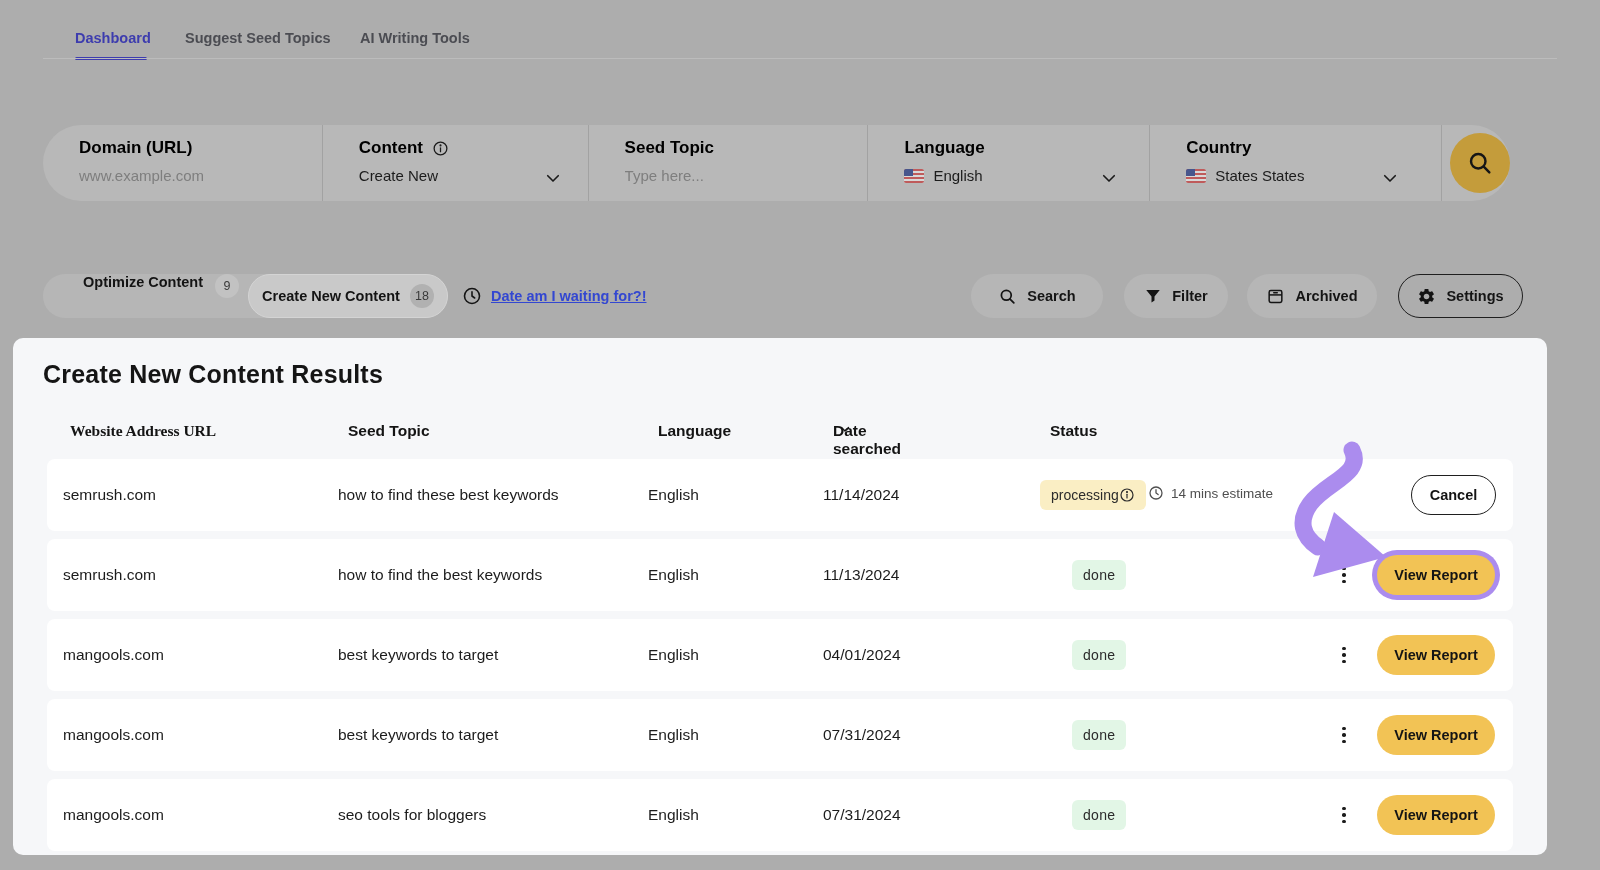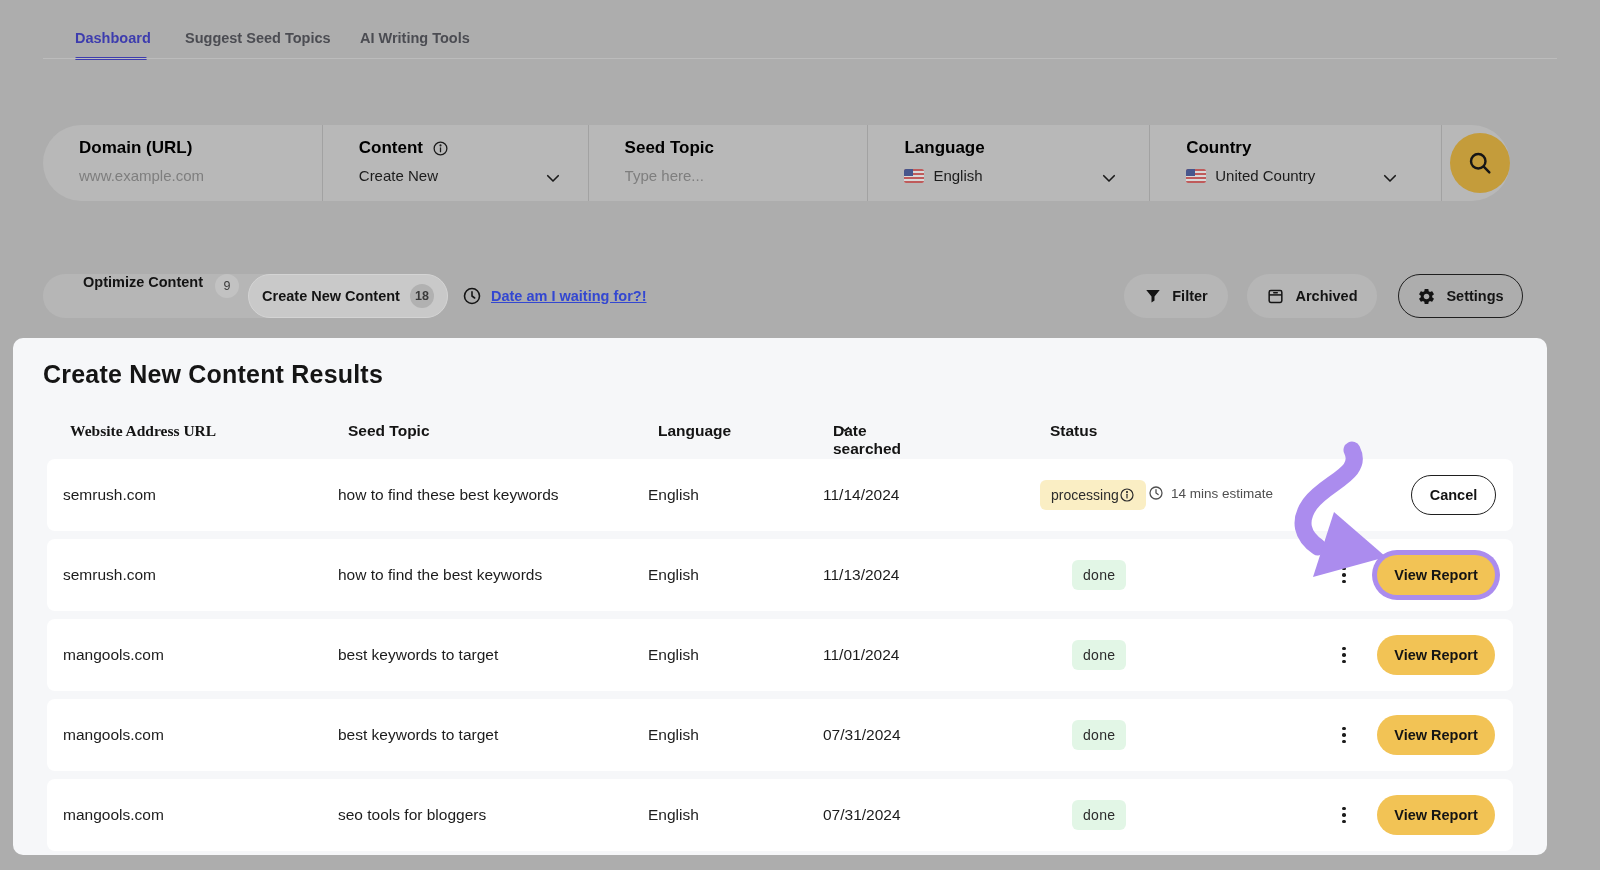--- a/index.html
+++ b/index.html
@@ -39,21 +39,21 @@
   .flag { width:20px; height:14px; border-radius:2px; overflow:hidden; flex:0 0 auto; }
   .info-badge { width:17px; height:17px; flex:0 0 auto; }
   .search-circle { width:60px; height:60px; border-radius:50%; background:#c49c3b; display:flex; align-items:center; justify-content:center; cursor:pointer; }
 
   
   .tabs-pill { position:absolute; left:43px; top:274px; width:405px; height:44px; background:#b6b6b6; border-radius:22px; }
   .tab-opt { position:absolute; left:0; top:0; height:44px; display:flex; align-items:flex-start; gap:12px; padding:0 18px 0 40px; font-size:14.5px; font-weight:700; color:#141414; cursor:pointer; }
   .tab-sel { position:absolute; left:205px; top:0; width:200px; height:44px; background:#c9c9c9; border:1px solid #d4d4d4; border-radius:22px; display:flex; align-items:center; justify-content:center; gap:10px; font-size:14.5px; font-weight:700; color:#141414; cursor:pointer; }
   .count-badge { min-width:24px; height:24px; border-radius:12px; display:flex; align-items:center; justify-content:center; font-size:12.5px; font-weight:400; color:#3a3a3a; padding:0 4px; }
   .count-badge.on-dark { background:#c2c2c2; }
-  .count-badge.on-light { background:#b1b1b1;font-weight:bold; }
+  .count-badge.on-light { background:#b1b1b1; }
   .waiting { position:absolute; left:462px; top:274px; height:44px; display:flex; align-items:center; gap:9px; }
   .waiting a { font-size:14.5px; font-weight:700; color:#3347d1; text-decoration:underline; cursor:pointer; }
   .toolbtn { position:absolute; top:274px; height:44px; border-radius:22px; background:#b6b6b6; display:flex; align-items:center; justify-content:center; gap:10px; font-size:14.5px; font-weight:700; color:#141414; cursor:pointer; }
   .toolbtn.b-search { left:971px; width:132px; }
   .toolbtn.b-filter { left:1124px; width:104px; }
   .toolbtn.b-archived { left:1247px; width:130px; }
   .toolbtn.b-settings { left:1398px; width:125px; background:transparent; border:1.5px solid #1f1f1f; }
 
   
   .panel { position:absolute; left:13px; top:338px; width:1534px; height:517px; background:#f6f7f9; border-radius:10px; }
@@ -156,21 +156,21 @@
               <rect width="20" height="14" fill="#d8d8d8"></rect>
               <g fill="#bf5b5b">
                 <rect y="0" width="20" height="2"></rect>
                 <rect y="4" width="20" height="2"></rect>
                 <rect y="8" width="20" height="2"></rect>
                 <rect y="12" width="20" height="2"></rect>
               </g>
               <rect width="9" height="7" fill="#47568c"></rect>
             </svg>
           </span>
-        <span>United Country</span>
+        <span>States States</span>
       </div>
       <span class="chev">
           <svg class="ic" width="18" height="18" viewBox="0 0 24 24" fill="none" stroke="#1a1a1a" stroke-width="2.2" stroke-linecap="round" stroke-linejoin="round">
             <polyline points="5,9 12,16 19,9"></polyline>
           </svg>
         </span>
     </div>
     <div class="fcol c6">
       <div class="search-circle">
         <svg class="ic" width="28" height="28" viewBox="0 0 24 24" fill="none" stroke="#161616" stroke-width="2.1" stroke-linecap="round">
@@ -190,20 +190,27 @@
       <span>Create New Content</span>
       <span class="count-badge on-light">18</span>
     </div>
   </div>
   <div class="waiting">
     <svg class="ic" width="20" height="20" viewBox="0 0 24 24" fill="none" stroke="#141414" stroke-width="1.9" stroke-linecap="round">
         <circle cx="12" cy="12" r="9"></circle>
         <path d="M12 7v5l3.2 2.4"></path>
       </svg>
     <a>Date am I waiting for?!</a>
+  </div>
+  <div class="toolbtn b-search">
+    <svg class="ic" width="19" height="19" viewBox="0 0 24 24" fill="none" stroke="#141414" stroke-width="2.2" stroke-linecap="round">
+        <circle cx="10.5" cy="10.5" r="6.2"></circle>
+        <line x1="15.2" y1="15.2" x2="20" y2="20"></line>
+      </svg>
+    <span>Search</span>
   </div>
   <div class="toolbtn b-filter">
     <svg class="ic" width="18" height="18" viewBox="0 0 24 24" fill="#141414">
         <path d="M3 4h18l-7 8.5V18l-4 2.5v-8L3 4z"></path>
       </svg>
     <span>Filter</span>
   </div>
   <div class="toolbtn b-archived">
     <svg class="ic" width="19" height="19" viewBox="0 0 24 24" fill="none" stroke="#141414" stroke-width="1.9" stroke-linejoin="round">
         <rect x="4" y="4.5" width="16" height="15" rx="2"></rect>
@@ -271,21 +278,21 @@
           <i></i>
           <i></i>
         </span>
       <span class="view-wrap ring"><button class="btn-view">View Report</button></span>
     </div>
 
     <div class="trow r2">
       <span class="cell c-url">mangools.com</span>
       <span class="cell c-seed">best keywords to target</span>
       <span class="cell c-lang">English</span>
-      <span class="cell c-date">11/01/2024</span>
+      <span class="cell c-date">04/01/2024</span>
       <span class="cell c-status"><span class="badge done">done</span></span>
       <span class="kebab">
           <i></i>
           <i></i>
           <i></i>
         </span>
       <span class="view-wrap"><button class="btn-view">View Report</button></span>
     </div>
 
     <div class="trow r3">

